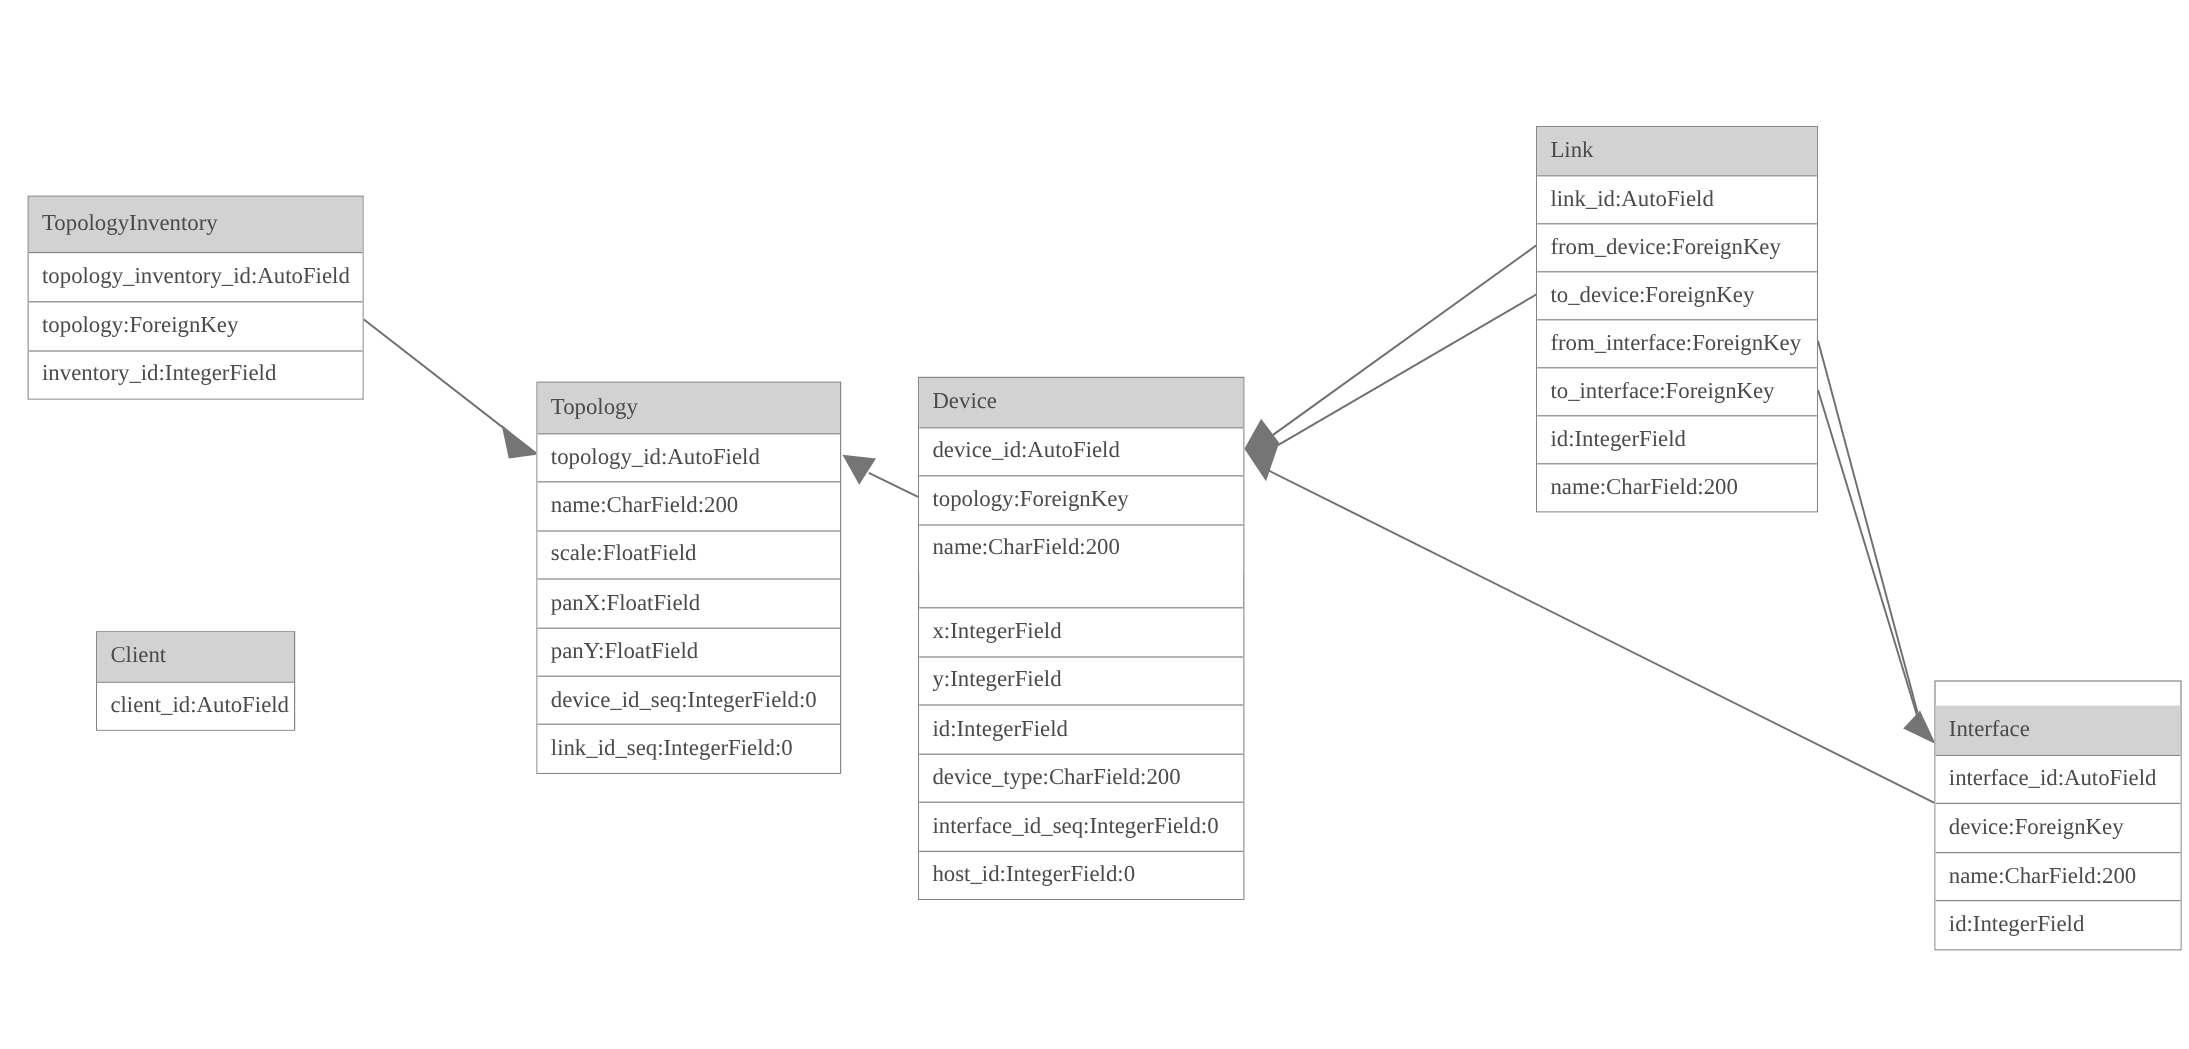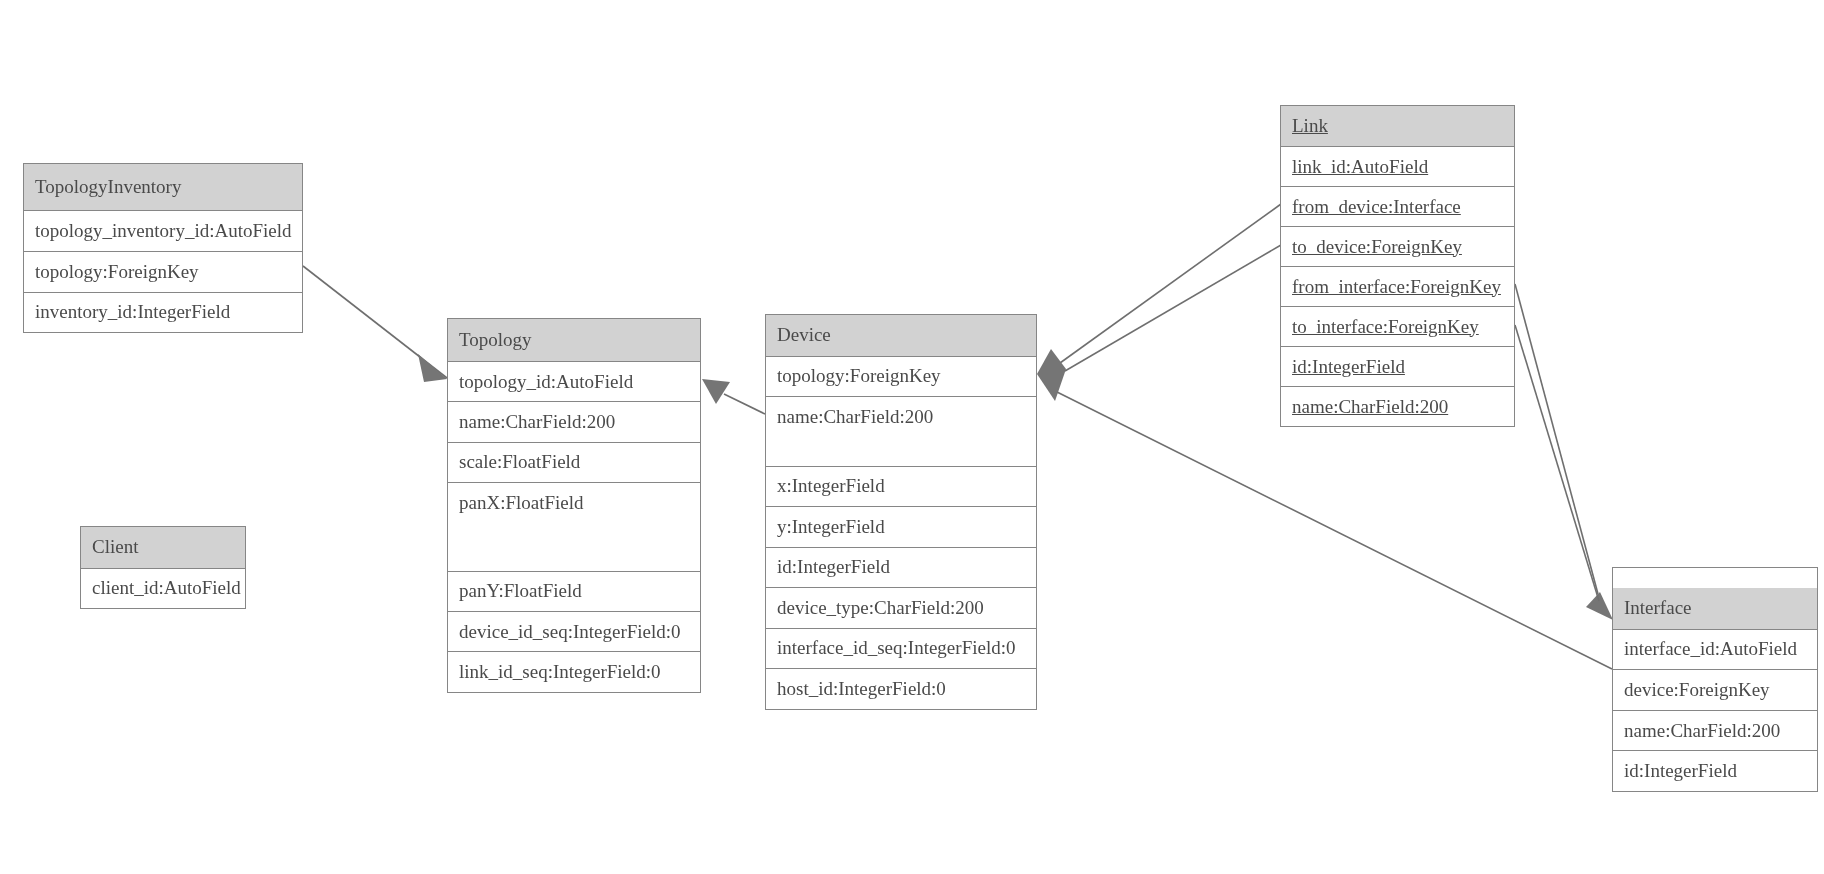--- a/index.html
+++ b/index.html
@@ -69,43 +69,44 @@
         <div class="entity-row" style="height: 40.75px;">topology_inventory_id:AutoField</div>
         <div class="entity-row" style="height: 40.75px;">topology:ForeignKey</div>
         <div class="entity-row" style="height: 40.75px;">inventory_id:IntegerField</div>
       </div>
       <div class="entity" style="left: 447px; top: 318px; width: 254px;">
         <div class="entity-header" style="height: 42px;">Topology</div>
         <div class="entity-row" style="height: 40.4px;">topology_id:AutoField</div>
         <div class="entity-row" style="height: 40.4px;">name:CharField:200</div>
         <div class="entity-row" style="height: 40.4px;">scale:FloatField</div>
         <div class="entity-row" style="height: 40.4px;">panX:FloatField</div>
-        <div class="entity-row" style="height: 40.4px; margin-top: 48px;">panY:FloatField</div>
+        <div class="entity-row" style="height: 40.4px;">panY:FloatField</div>
         <div class="entity-row" style="height: 40.4px;">device_id_seq:IntegerField:0</div>
         <div class="entity-row" style="height: 40.4px;">link_id_seq:IntegerField:0</div>
       </div>
       <div class="entity" style="left: 80px; top: 526px; width: 166px;">
         <div class="entity-header" style="height: 40.5px;">Client</div>
         <div class="entity-row" style="height: 40.5px;">client_id:AutoField</div>
       </div>
       <div class="entity" style="left: 765px; top: 314px; width: 272px;">
         <div class="entity-header" style="height: 40.5px;">Device</div>
+        <div class="entity-row" style="height: 40.5px;">device_id:AutoField</div>
         <div class="entity-row" style="height: 40.5px;">topology:ForeignKey</div>
         <div class="entity-row" style="height: 40.5px;">name:CharField:200</div>
         <div class="entity-row" style="height: 40.5px; margin-top: 29px;">x:IntegerField</div>
         <div class="entity-row" style="height: 40.5px;">y:IntegerField</div>
         <div class="entity-row" style="height: 40.5px;">id:IntegerField</div>
         <div class="entity-row" style="height: 40.5px;">device_type:CharField:200</div>
         <div class="entity-row" style="height: 40.5px;">interface_id_seq:IntegerField:0</div>
         <div class="entity-row" style="height: 40.5px;">host_id:IntegerField:0</div>
       </div>
-      <div class="entity" style="left: 1280px; top: 105px; width: 235px; text-decoration: underline;">
+      <div class="entity" style="left: 1280px; top: 105px; width: 235px;">
         <div class="entity-header" style="height: 40px;">Link</div>
         <div class="entity-row" style="height: 40px;">link_id:AutoField</div>
-        <div class="entity-row" style="height: 40px;">from_device:Interface</div>
+        <div class="entity-row" style="height: 40px;">from_device:ForeignKey</div>
         <div class="entity-row" style="height: 40px;">to_device:ForeignKey</div>
         <div class="entity-row" style="height: 40px;">from_interface:ForeignKey</div>
         <div class="entity-row" style="height: 40px;">to_interface:ForeignKey</div>
         <div class="entity-row" style="height: 40px;">id:IntegerField</div>
         <div class="entity-row" style="height: 40px;">name:CharField:200</div>
       </div>
       <div class="entity" style="left: 1612px; top: 567px; width: 206px;">
         <div class="entity-header" style="height: 40.6px; margin-top: 20px;">Interface</div>
         <div class="entity-row" style="height: 40.6px;">interface_id:AutoField</div>
         <div class="entity-row" style="height: 40.6px;">device:ForeignKey</div>

